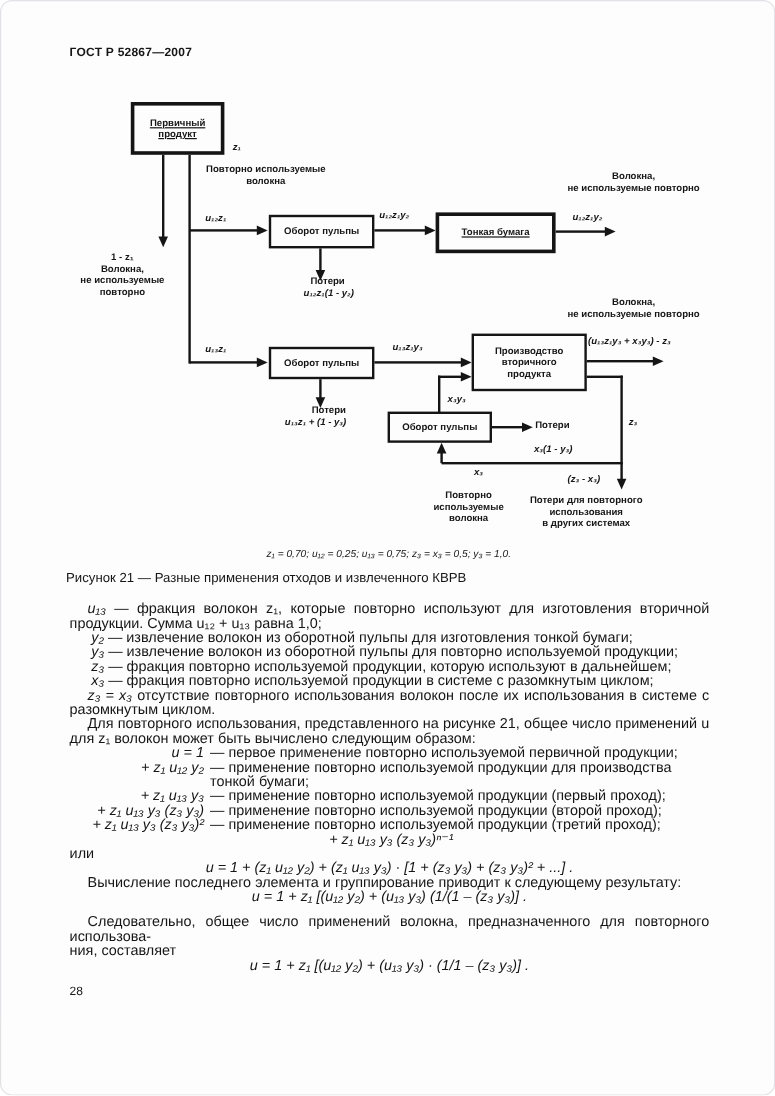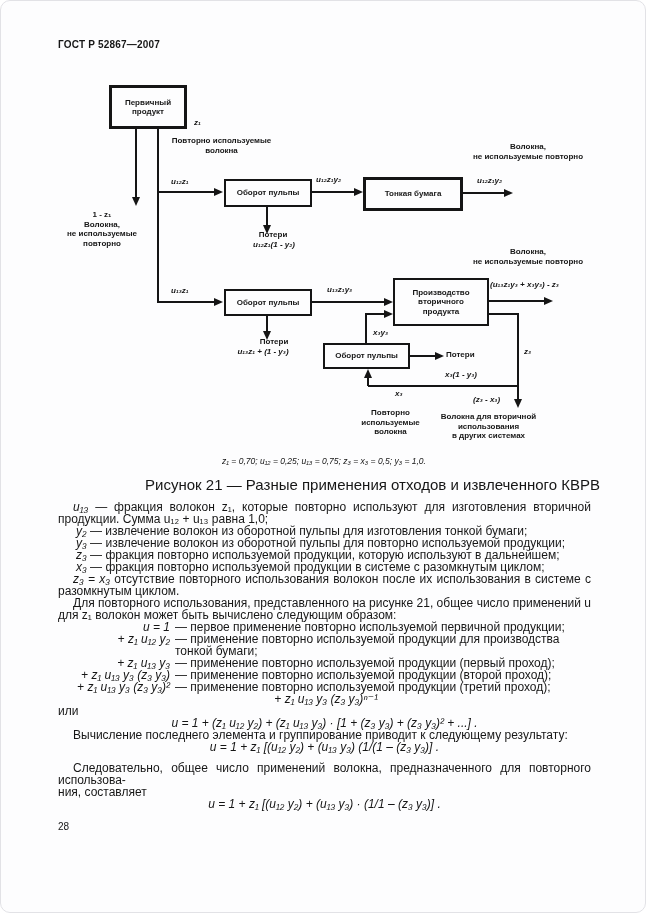--- a/index.html
+++ b/index.html
@@ -14,27 +14,27 @@
   .hl{position:absolute;height:2px;background:#151515;}
   .vl{position:absolute;width:2px;background:#151515;}
   .ar{position:absolute;width:0;height:0;border-top:4px solid transparent;border-bottom:4px solid transparent;border-left:9px solid #151515;}
   .ad{position:absolute;width:0;height:0;border-left:4px solid transparent;border-right:4px solid transparent;border-top:9px solid #151515;}
   .au{position:absolute;width:0;height:0;border-left:4px solid transparent;border-right:4px solid transparent;border-bottom:9px solid #151515;}
   .bx{
     position:absolute;box-sizing:border-box;border:2px solid #151515;background:#fdfdfe;
     display:flex;align-items:center;justify-content:center;text-align:center;
     font-size:8px;font-weight:700;line-height:9.5px;white-space:pre-line;
   }
-  .bx.th{border-width:3px;}
+  .bx.th{border-width:3px;text-decoration:underline;}
   .lb{position:absolute;font-size:8px;font-weight:700;line-height:9.5px;white-space:pre-line;}
   .lb.c{text-align:center;}
   .lb.i{font-style:italic;white-space:nowrap;}
   
   .params{position:absolute;left:57px;top:455px;width:532px;text-align:center;font-size:8.5px;font-style:italic;}
-  .caption{position:absolute;left:67px;top:475px;width:532px;text-align:right;font-size:15px;}
+  .caption{position:absolute;left:54px;top:475px;width:532px;text-align:left;font-size:11px;}
   
   .body{position:absolute;left:57px;top:500px;width:533px;font-size:12px;line-height:12px;}
   .body p{margin:0;}
   .def{text-align:justify;text-indent:15px;}
   .def .var{font-style:italic;}
   .para{text-align:justify;text-indent:15px;white-space:pre-line;}
   .or{text-indent:0;}
   .srow{display:flex;justify-content:center;}
   .sf{flex:none;width:112px;padding-right:5px;text-align:right;font-style:italic;}
   .sd{flex:1;}
@@ -133,21 +133,21 @@
     <div class="lb" style="left:445px;top:349px;">Потери</div>
 
     <div class="vl" style="left:265px;top:315px;height:17px;"></div>
     <div class="ad" style="left:262px;top:330px;"></div>
     <div class="lb c" style="left:238px;top:336px;width:70px;">Потери</div>
     <div class="lb c i" style="left:212px;top:346px;width:100px;">u₁₃z₁ + (1 - y₃)</div>
 
     <div class="lb c" style="left:342px;top:407px;width:95px;">Повторно
 используемые
 волокна</div>
-    <div class="lb c" style="left:420px;top:411px;width:135px;">Волокна для вторичной
+    <div class="lb c" style="left:420px;top:411px;width:135px;">Потери для повторного
 использования
 в других системах</div>
   </div>
 
   <div class="params">z₁ = 0,70; u₁₂ = 0,25; u₁₃ = 0,75; z₃ = x₃ = 0,5; y₃ = 1,0.</div>
   <div class="caption">Рисунок 21 — Разные применения отходов и извлеченного КВРВ</div>
 
   <div class="body">
     <p class="def"><span class="var">u₁₃</span> <span>— фракция волокон z₁, которые повторно используют для изготовления вторичной продукции. Сумма u₁₂ + u₁₃ равна 1,0;</span></p>
     <p class="def" style="text-indent:18px;"><span class="var">y₂</span> <span>— извлечение волокон из оборотной пульпы для изготовления тонкой бумаги;</span></p>

